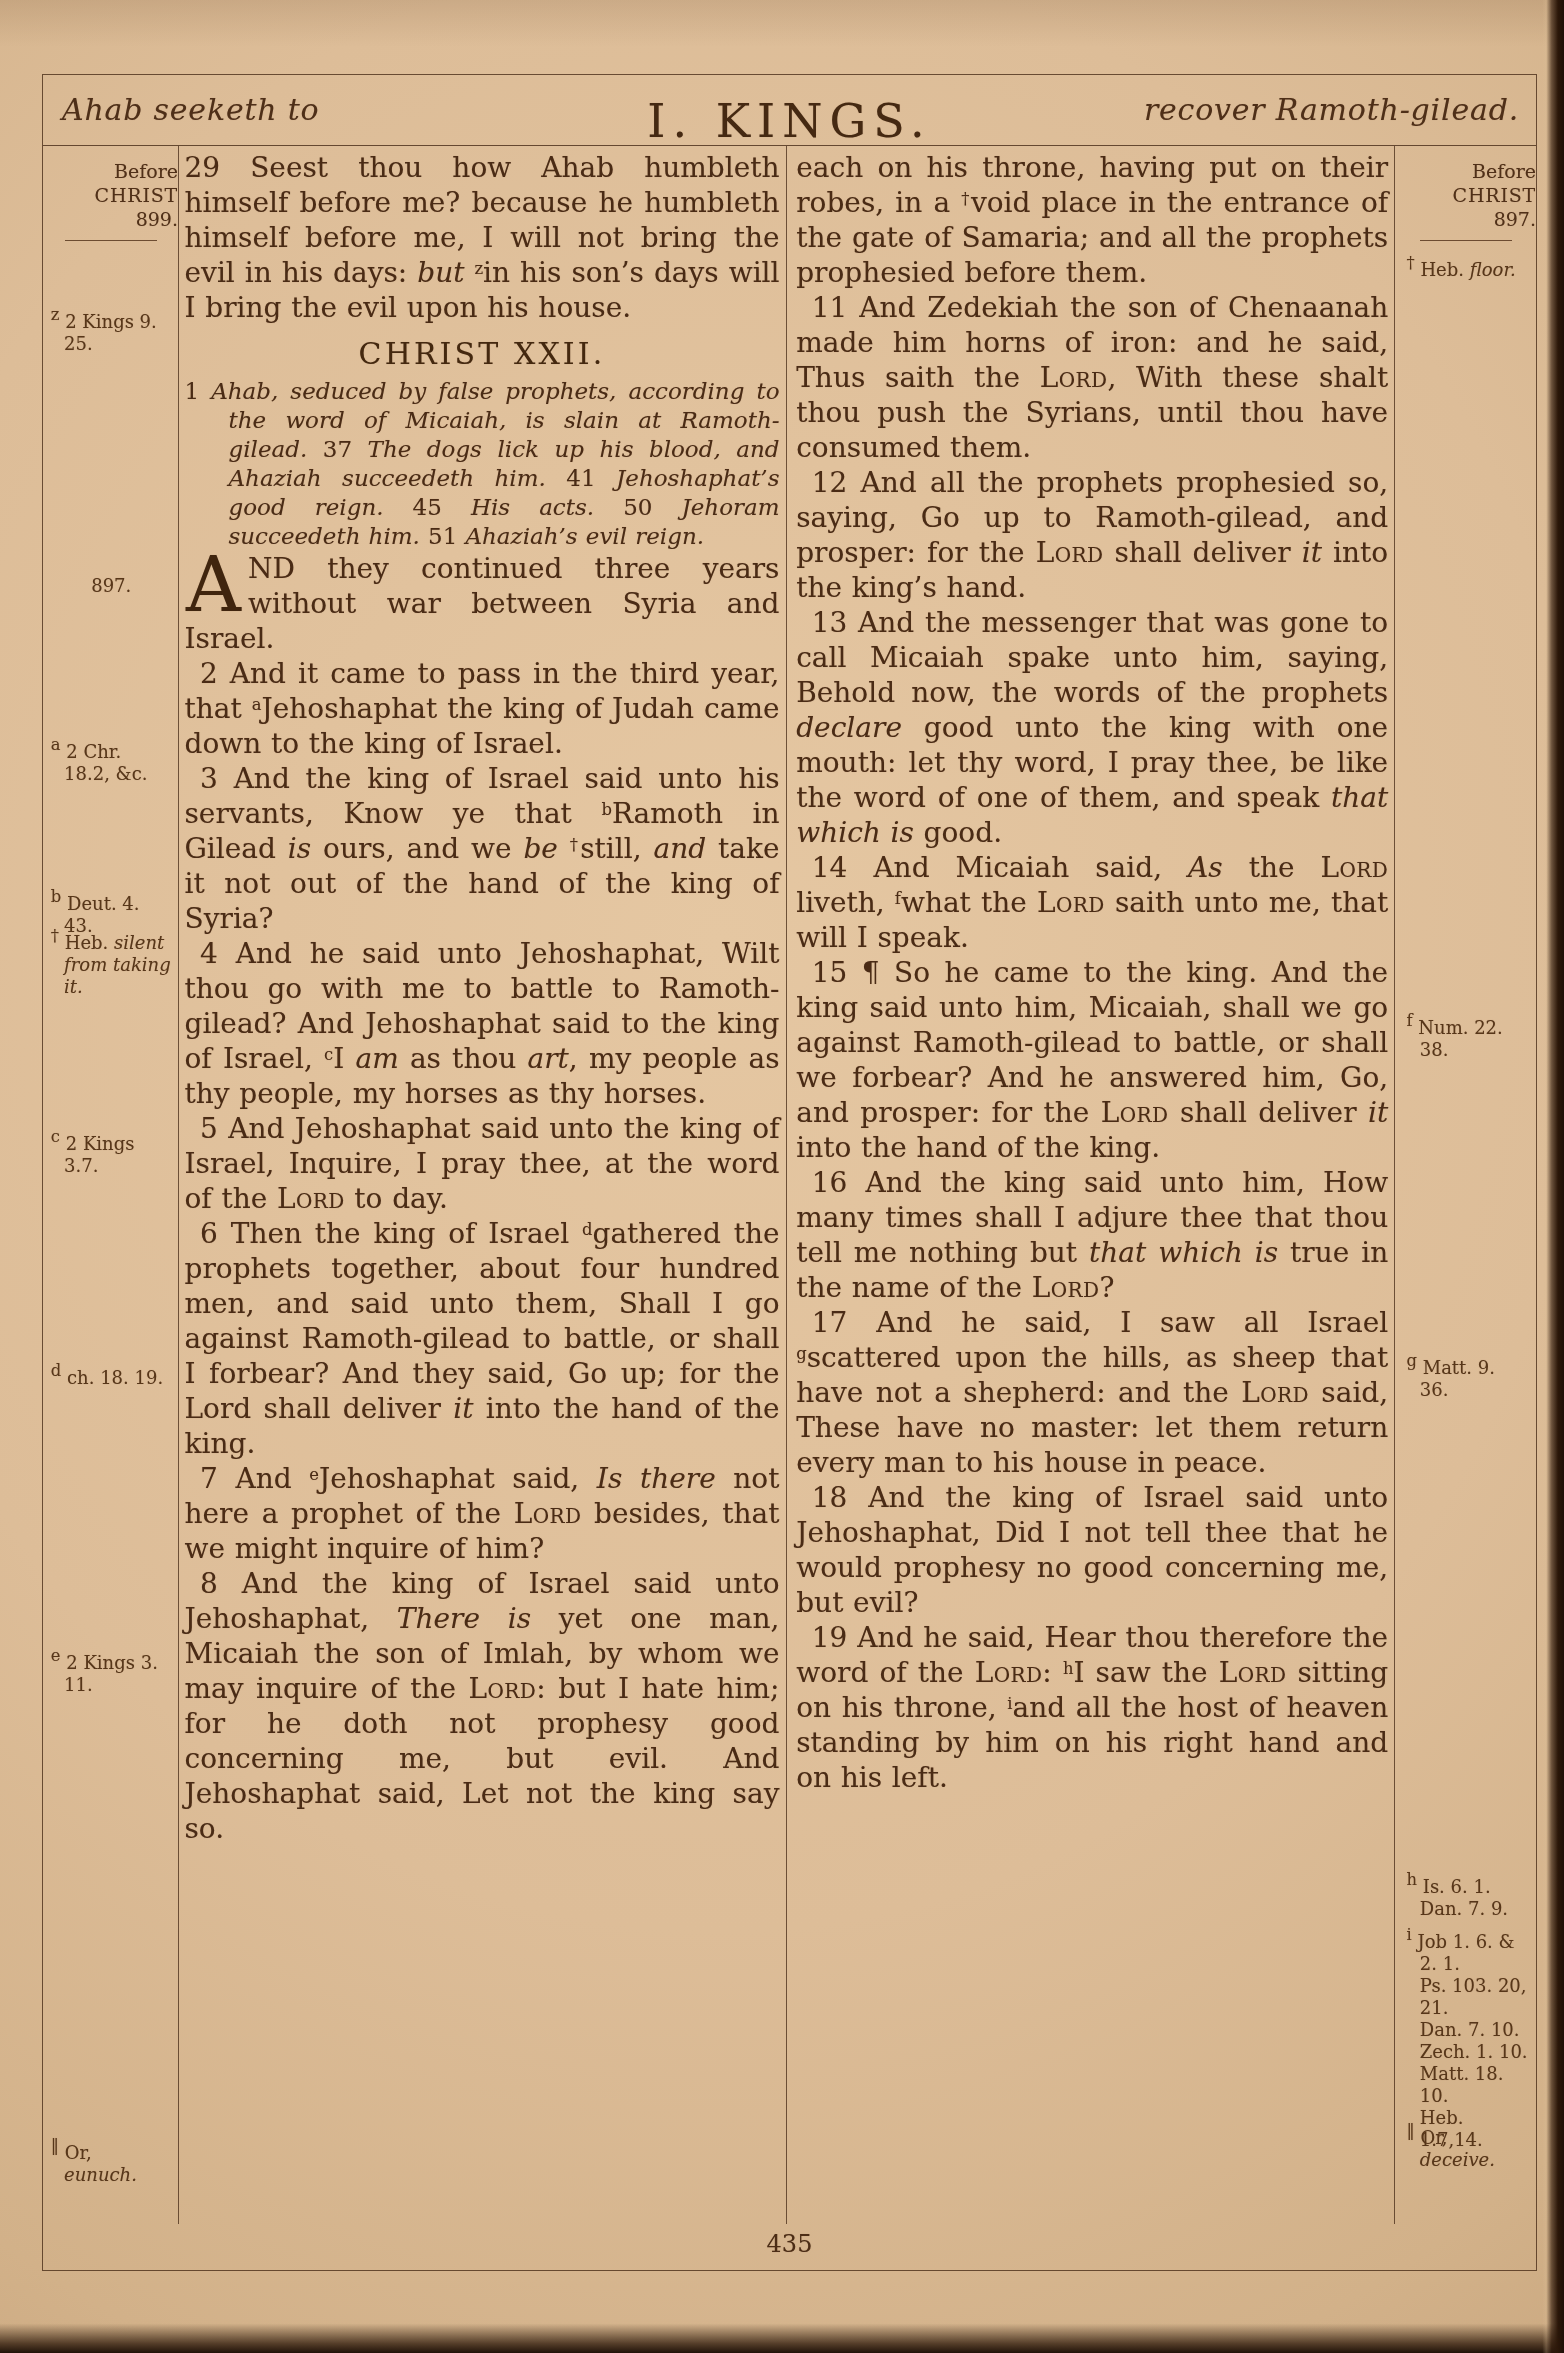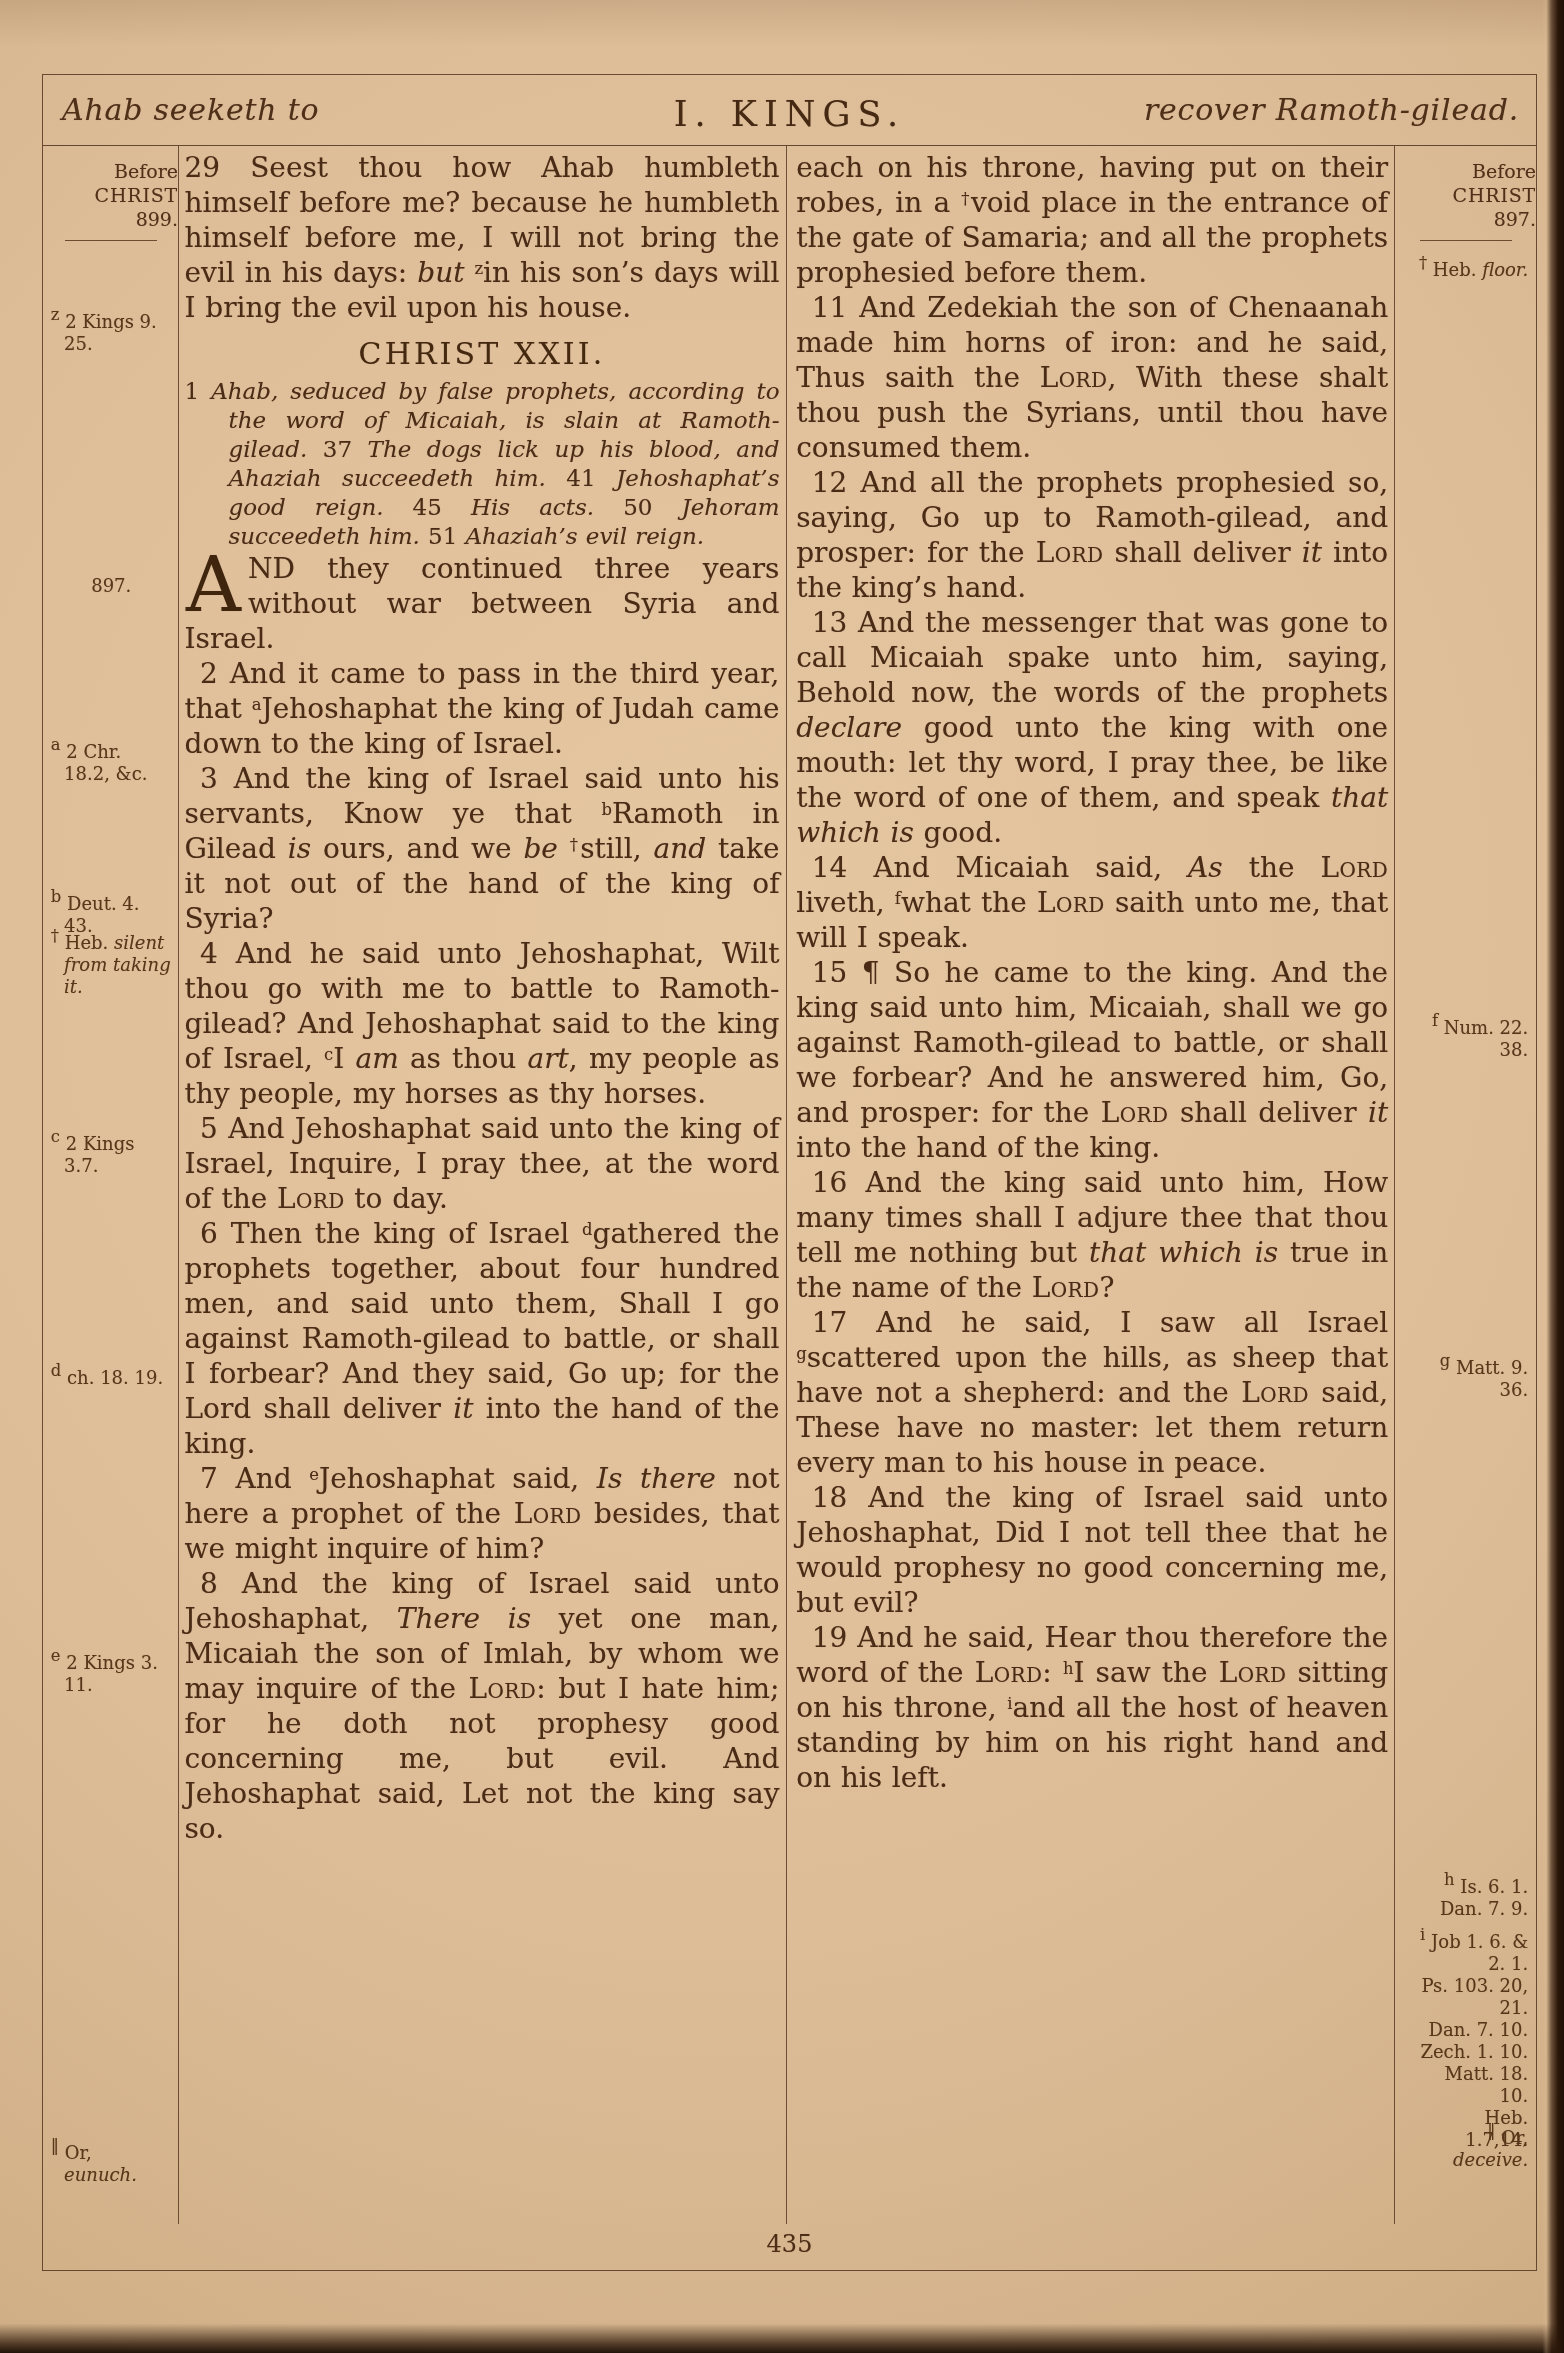--- a/index.html
+++ b/index.html
@@ -19,36 +19,36 @@
   
   .header{
     position:relative;height:70px;border-bottom:1.6px solid rgba(70,42,22,.8);
     display:flex;align-items:center;
   }
   .rhead{font-style:italic;font-size:30px;letter-spacing:0.8px;color:#4e2f18;}
   .rhead.left{position:absolute;left:19px;top:17px;text-align:center;}
   .rhead.right{position:absolute;right:17px;top:17px;}
   .btitle{
     position:absolute;left:50%;top:19px;transform:translateX(-50%);
-    font-size:35px;letter-spacing:7px;color:#452912;
+    font-size:46px;letter-spacing:7px;color:#452912;
   }
   
   .pbody{display:flex;height:2078px;}
   .marg{position:relative;font-size:18px;line-height:22px;color:#573619;}
   .marg.left{width:135px;border-right:1.6px solid rgba(70,42,22,.75);}
   .marg.right{flex:1;border-left:1.6px solid rgba(70,42,22,.75);}
   .bc{margin-top:12.5px;text-align:right;font-size:19px;line-height:24px;color:#503018;}
   .bc .l2{letter-spacing:0.8px;}
   .bcrule{width:92px;border:0;border-top:1.6px solid rgba(80,48,24,.8);margin:9.4px auto 0 auto;}
   .note{
     position:absolute;left:7.8px;right:6.3px;
     padding-left:13.3px;text-indent:-13.3px;
   }
   .note.center{text-align:center;padding-left:0;text-indent:0;}
-  .marg.right .note{left:11px;right:7.8px;text-align:right;}
+  .marg.right .note{left:11px;right:7.8px;}
   
   .col{overflow:hidden;}
   .col1{width:595px;border-right:1.6px solid rgba(70,42,22,.75);padding:3.9px 6.3px 0 5.5px;}
   .col2{width:592px;border-right:0;padding:3.9px 6.3px 0 9.4px;}
   .col p{margin:0;text-align:justify;font-size:28px;line-height:35px;
          word-spacing:0.8px;}
   .col p.v{text-indent:15.6px;}
   .col p.cont{text-indent:0;}
   .chapter{
     margin:11px 0 6.3px 0;font-size:30px;font-weight:400;letter-spacing:3.1px;

